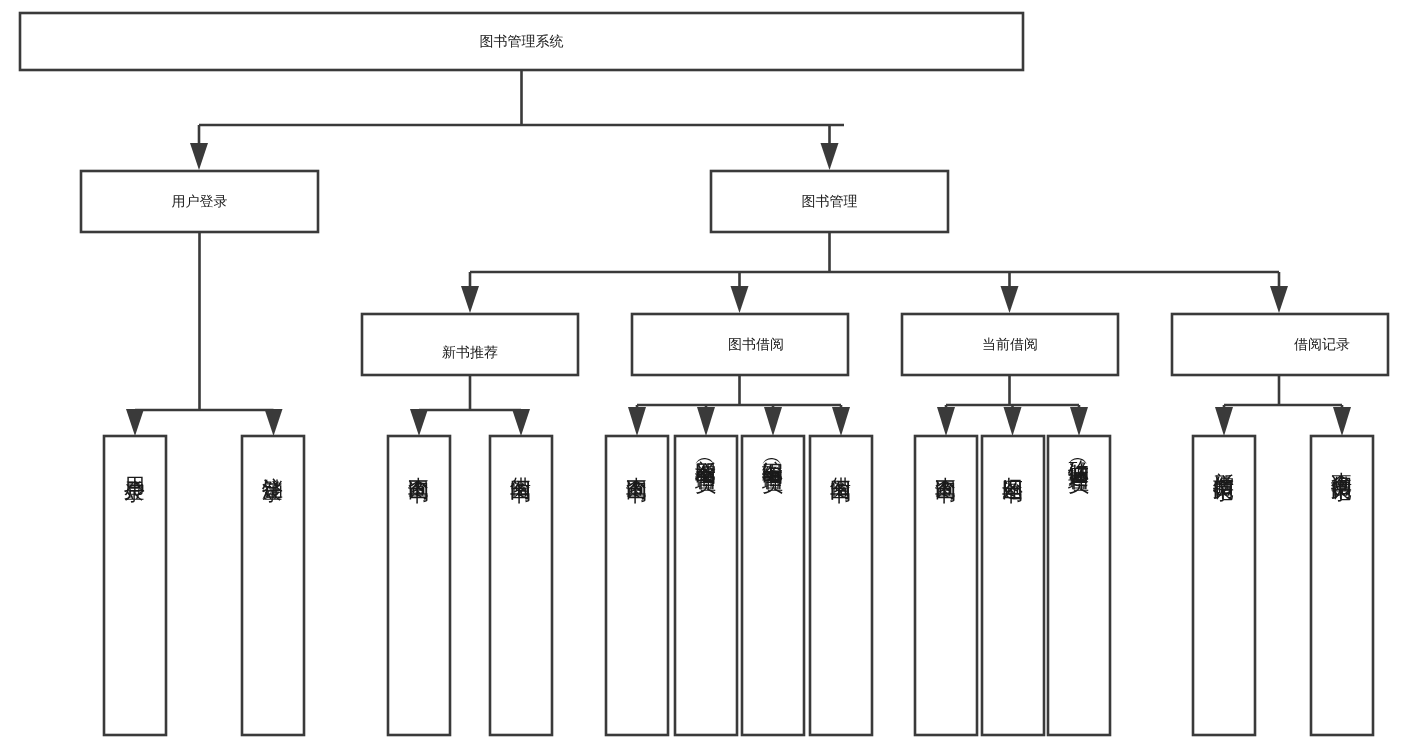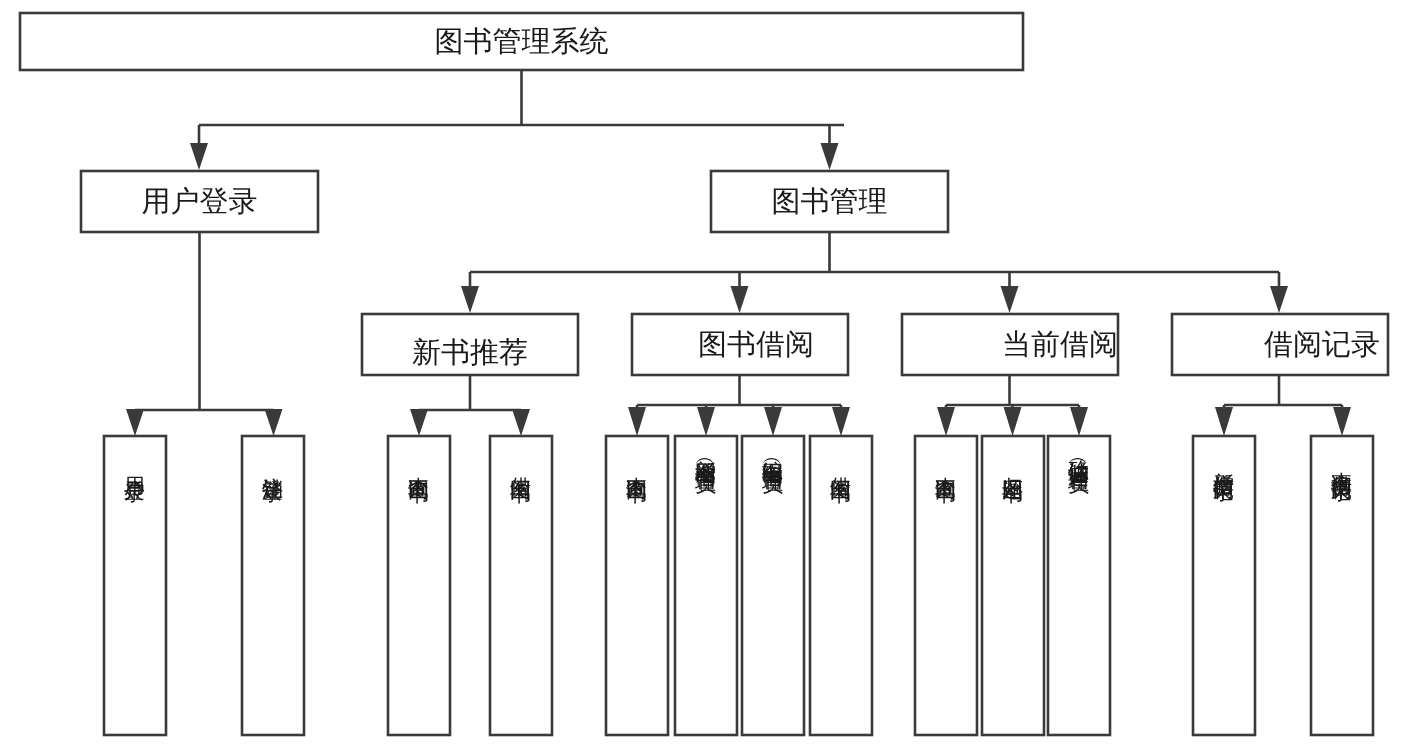--- a/index.html
+++ b/index.html
@@ -56,21 +56,21 @@
   }
   .hlabel-wrap {
     position: absolute;
     display: flex;
     align-items: center;
     justify-content: center;
     pointer-events: none;
   }
   .hlabel-text {
     font-family: "Liberation Sans", "DejaVu Sans", sans-serif;
-    font-size: 29px;
+    font-size: 14px;
     color: #1a1a1a;
     white-space: nowrap;
   }
   #watermark {
     position: absolute;
     right: 8px;
     bottom: 4px;
     font-family: "Liberation Sans", "DejaVu Sans", sans-serif;
     font-size: 17px;
     color: #b8b8b8;
@@ -161,21 +161,21 @@
   </div>
 
   <div class="hlabel-wrap" style="left:362px; top:314px; width:216px; height:78px;">
     <span class="hlabel-text">新书推荐</span>
   </div>
 
   <div class="hlabel-wrap" style="left:632px; top:314px; width:216px; height:61px;margin-left:16px;">
     <span class="hlabel-text">图书借阅</span>
   </div>
 
-  <div class="hlabel-wrap" style="left:902px; top:314px; width:216px; height:61px;justify-content:flex-end;">
+  <div class="hlabel-wrap" style="left:902px; top:314px; width:216px; height:61px;">
     <span class="hlabel-text">当前借阅</span>
   </div>
 
   <div class="hlabel-wrap" style="left:1172px; top:314px; width:216px; height:61px;padding-left:42px;">
     <span class="hlabel-text">借阅记录</span>
   </div>
 
   <div class="vlabel-wrap" style="left:104px; top:460px; width:62px; height:260px;">
     <span class="vlabel-text">用户登录</span>
   </div>

